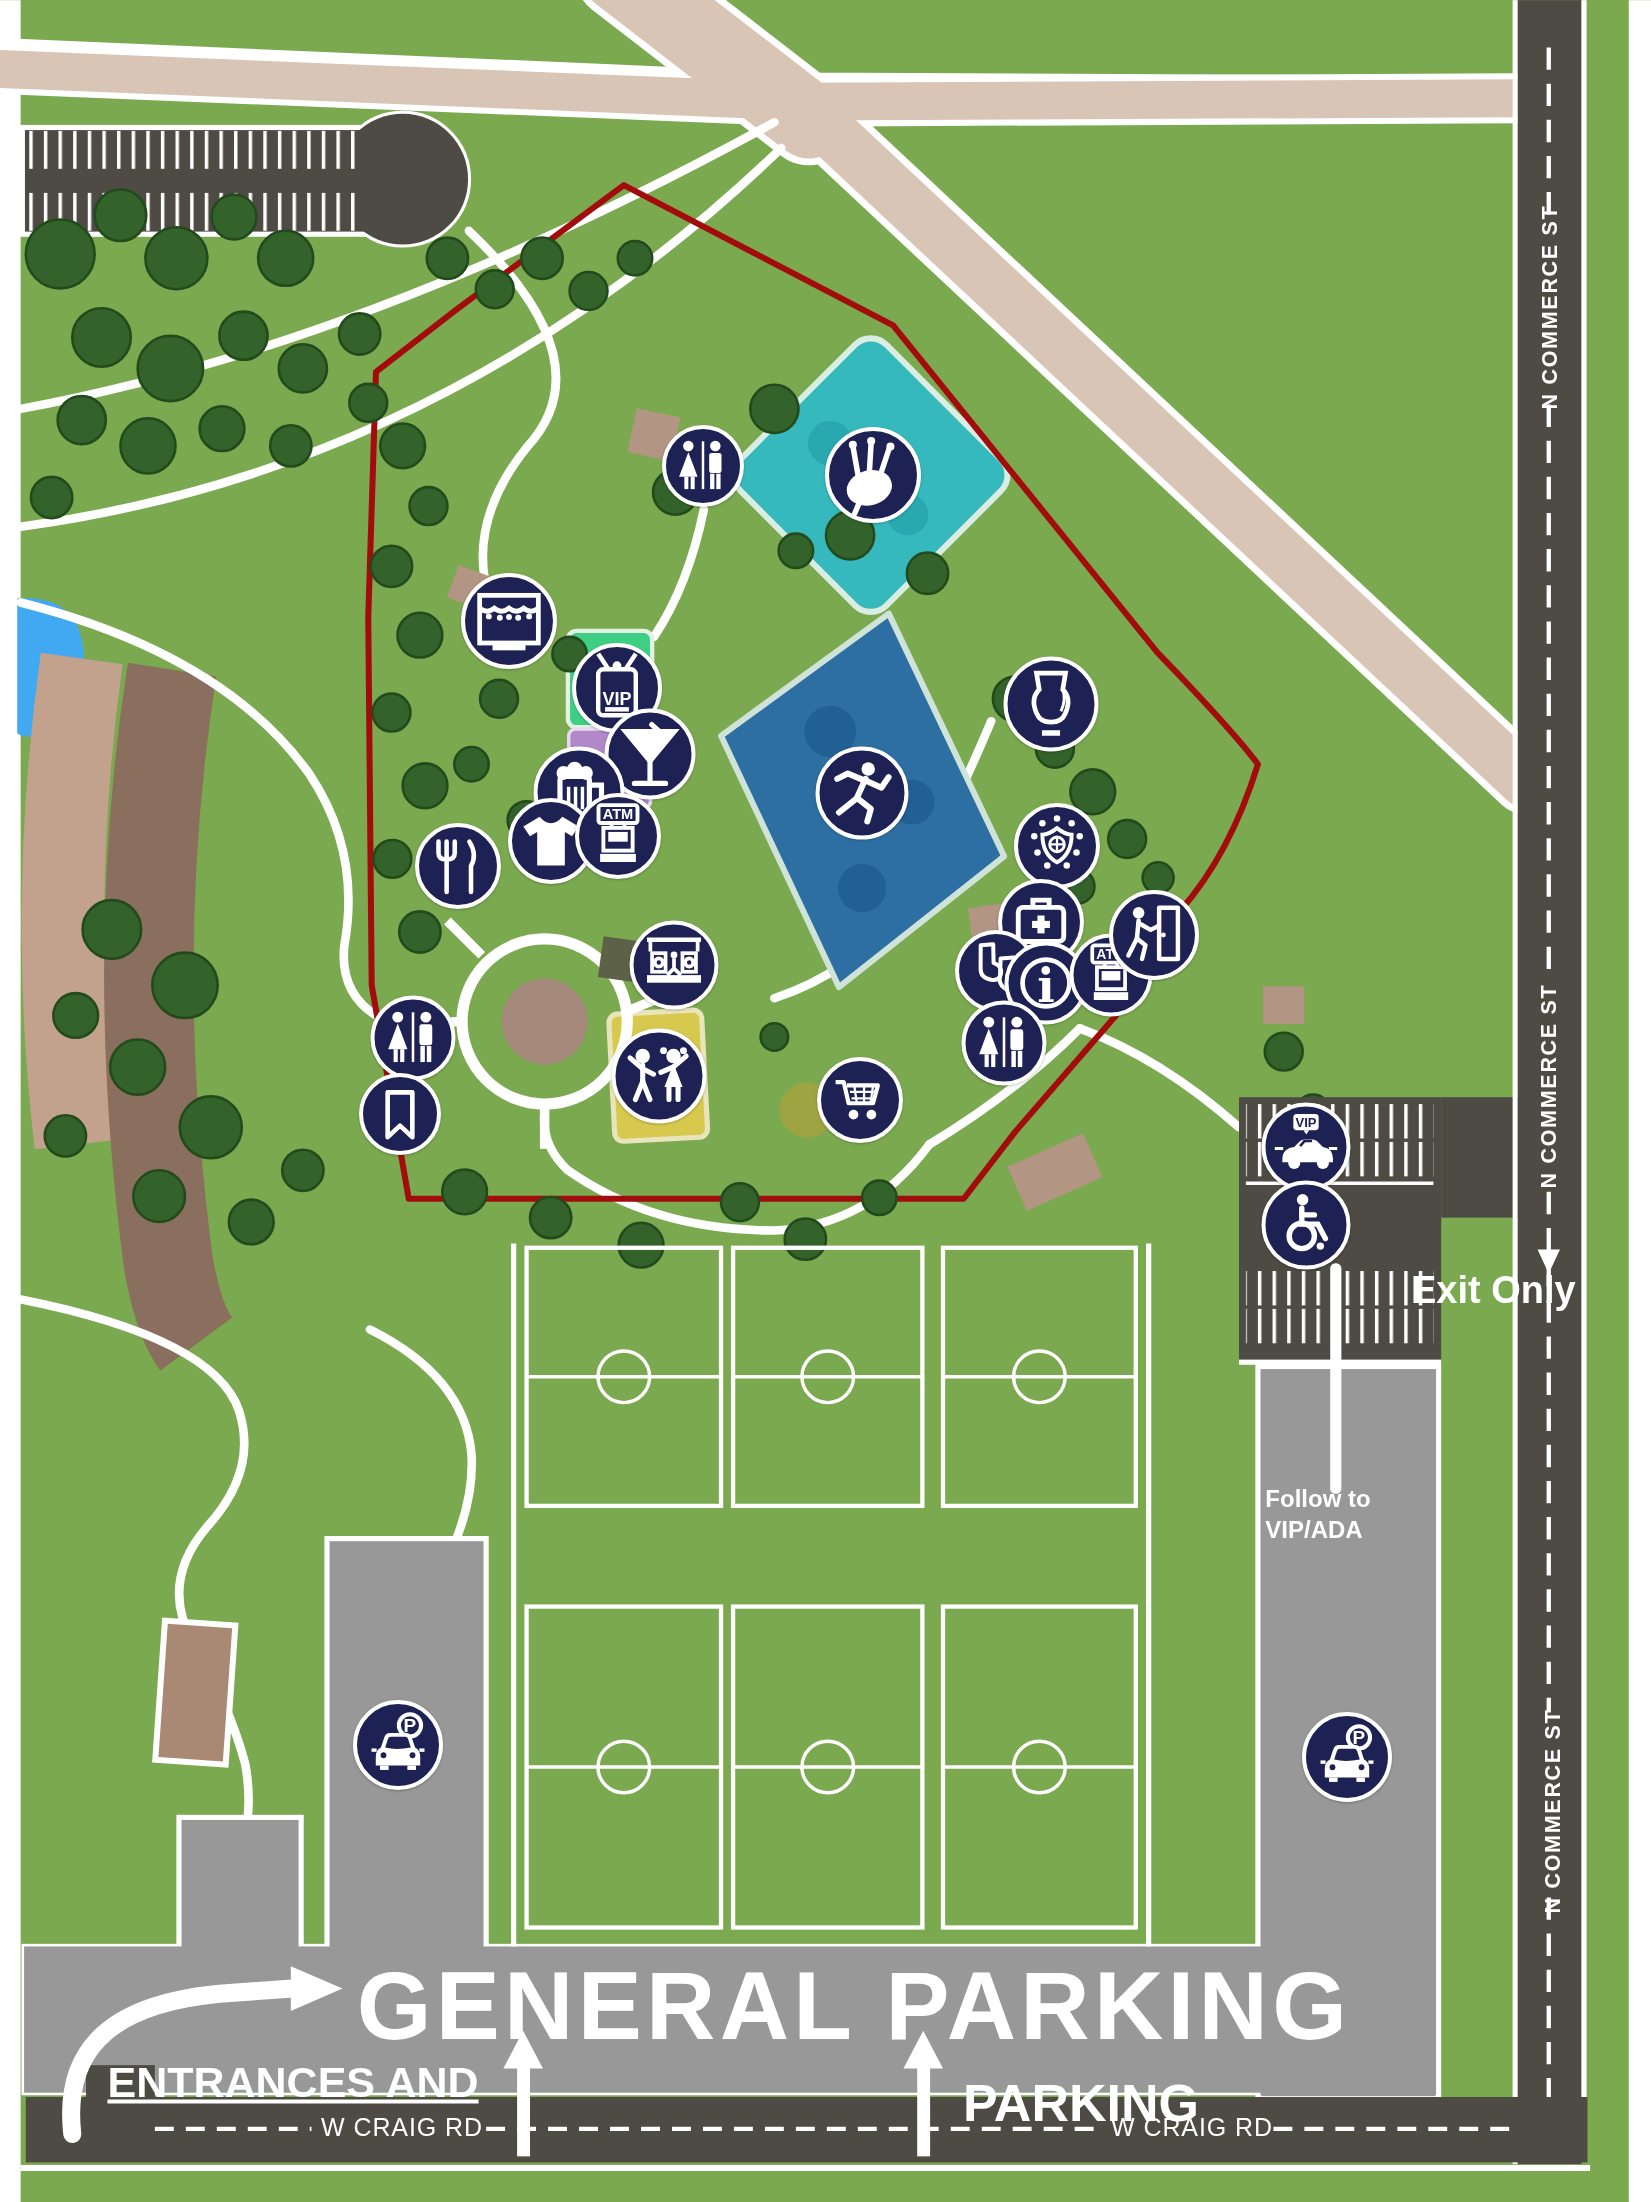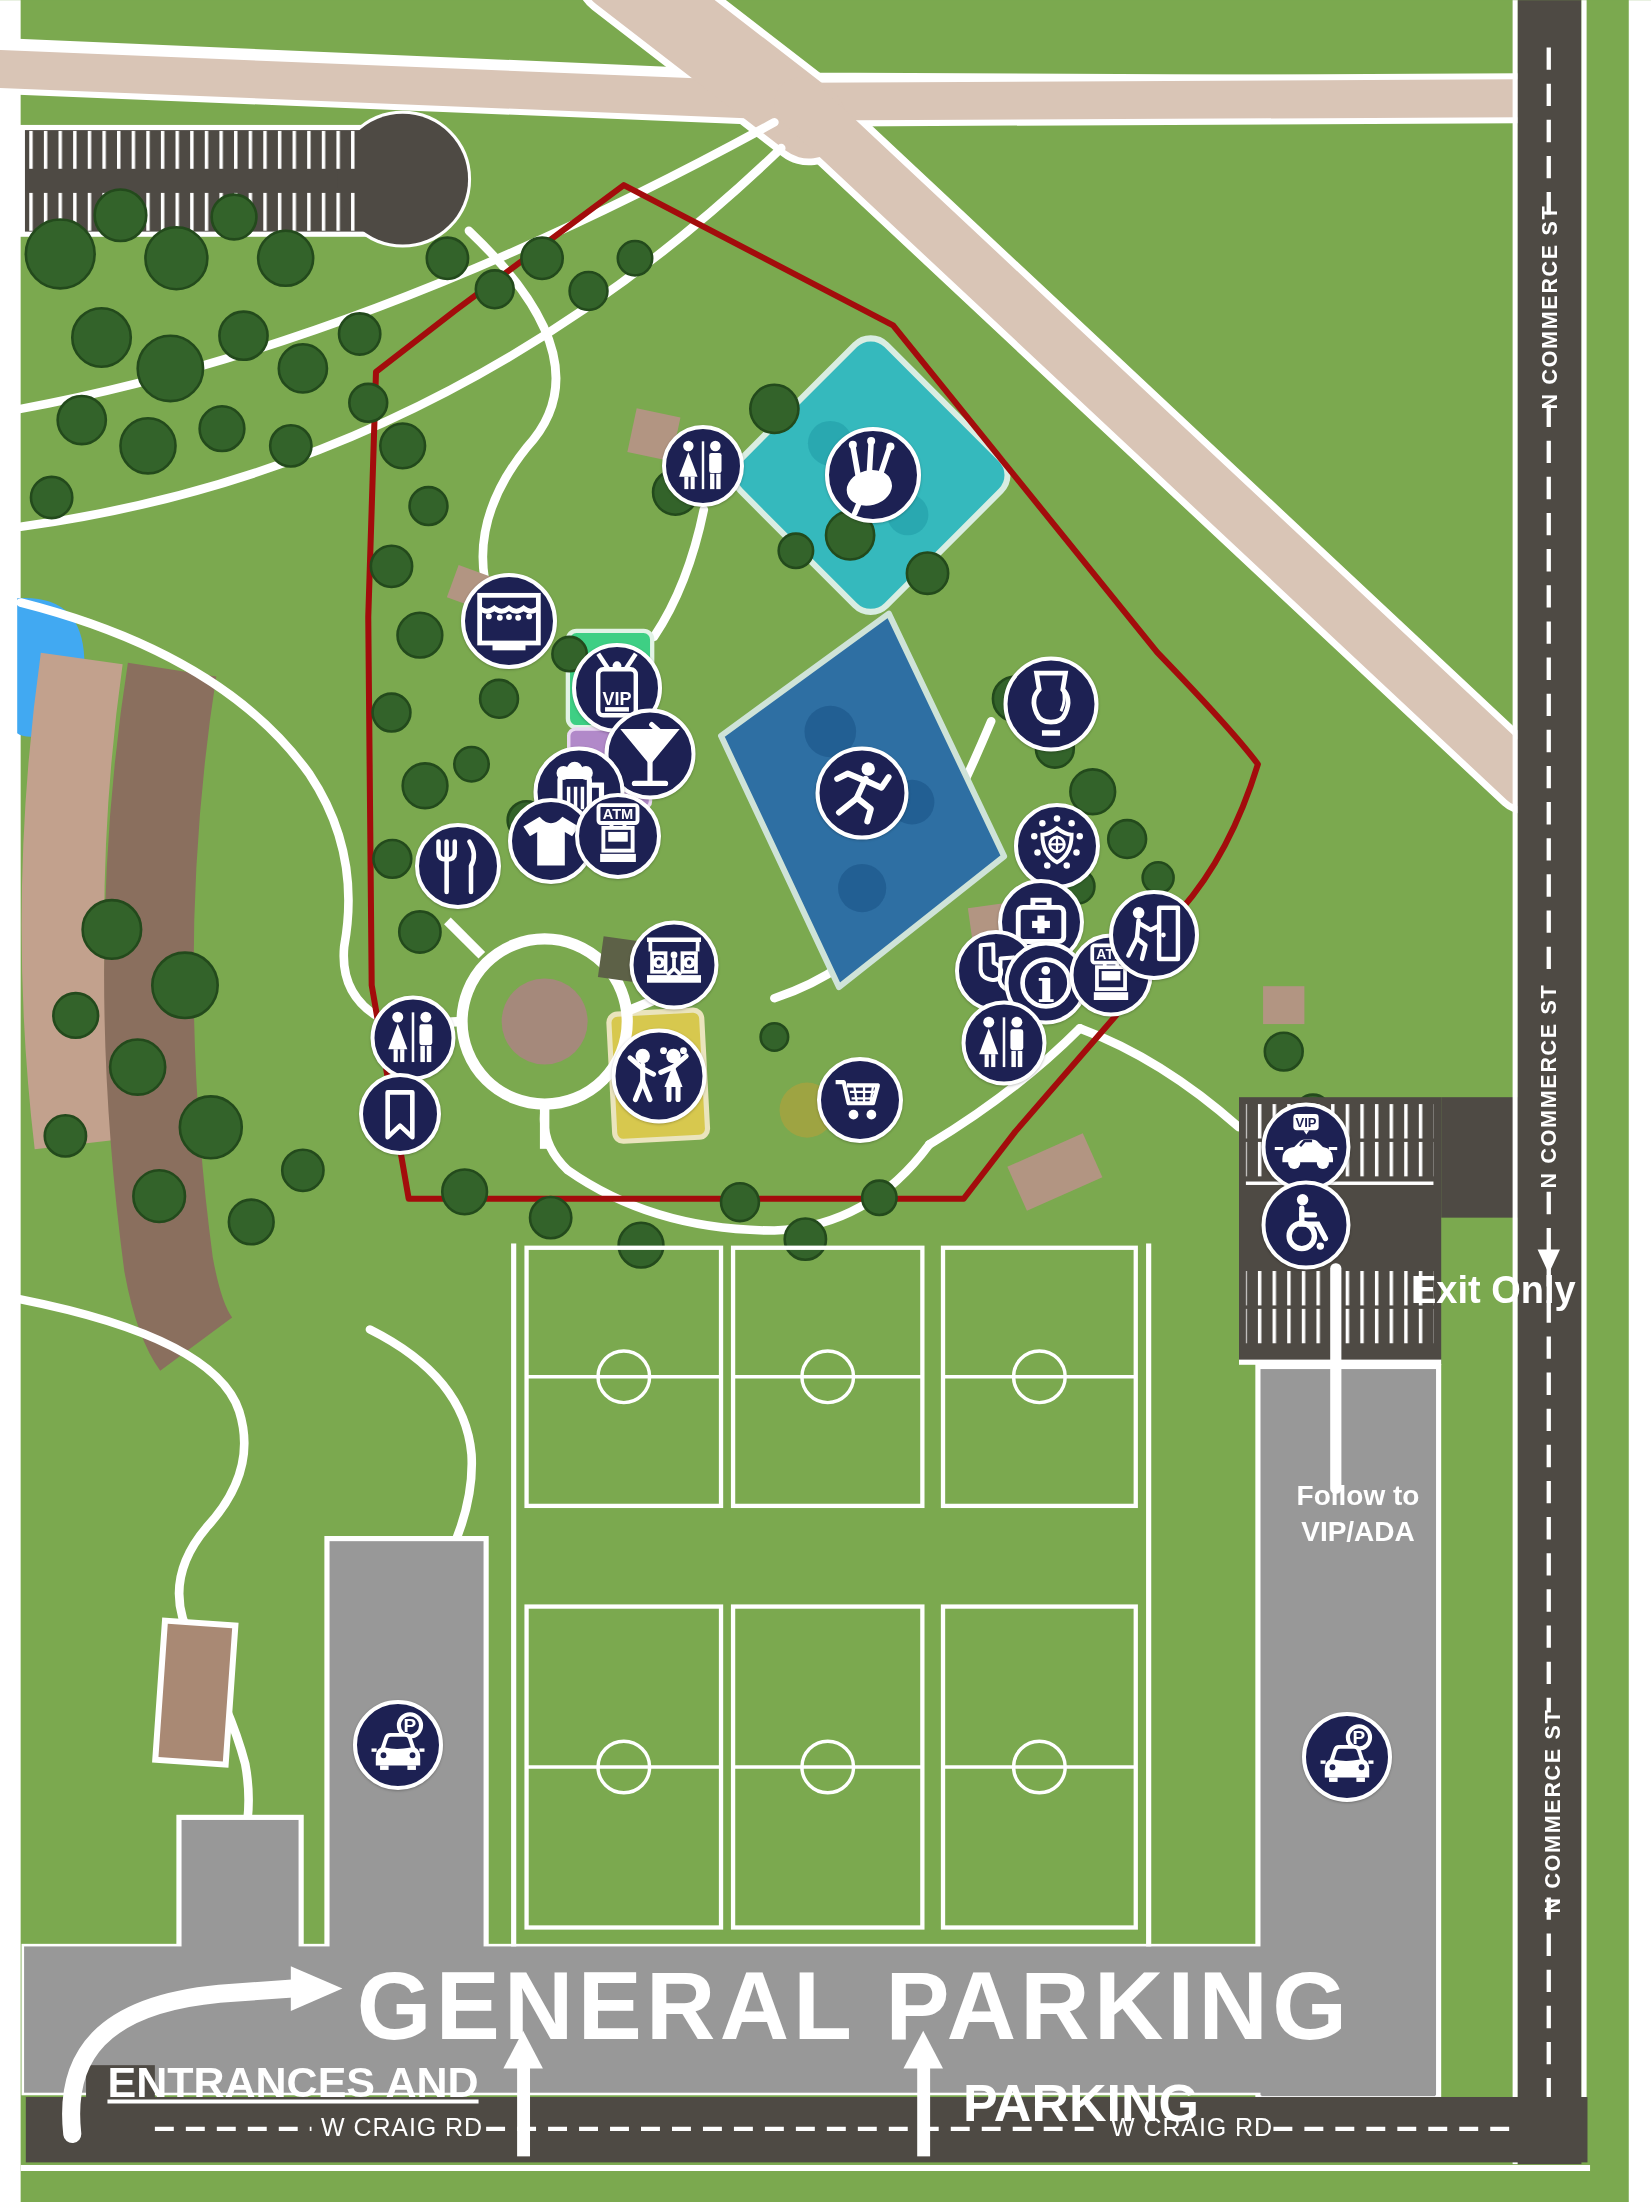--- a/index.html
+++ b/index.html
@@ -3,21 +3,21 @@
 <meta charset="utf-8">
 <style>
   html,body{margin:0;padding:0;background:#fff;}
   #stage{position:relative;width:1652px;height:2203px;overflow:hidden;
          background:var(--grass,#7ba94f);font-family:"Liberation Sans",sans-serif;}
   #map-svg{position:absolute;left:0;top:0;width:1652px;height:2203px;display:block;}
   .lbl{position:absolute;color:#fff;white-space:nowrap;transform:translate(-50%,-50%);z-index:30;}
   .commerce{font-weight:700;font-size:21.5px;letter-spacing:1.7px;transform:translate(-50%,-50%) rotate(-90deg);}
   .craig{font-weight:400;font-size:25px;letter-spacing:0.9px;}
   .exit-only{font-weight:700;font-size:38px;transform:none;}
-  .follow{font-weight:700;font-size:28px;text-align:center;line-height:1.3;margin-left:40px;}
+  .follow{font-weight:700;font-size:24px;text-align:left;line-height:1.3;}
   .general{font-family:Liberation Sans, sans-serif;font-weight:700;font-size:96px;letter-spacing:4.3px;}
   .entr{font-weight:700;font-size:43px;text-decoration:underline;}
   .parkword{font-weight:700;font-size:52px;}
   .micon{position:absolute;transform:translate(-50%,-50%);border-radius:50%;
          background:var(--navy,#1d2153);border:4.3px solid #fff;box-sizing:border-box;
          z-index:20;box-shadow:0 0.9px 2.6px rgba(0,0,0,.25);}
   .micon svg{position:absolute;left:0;top:0;width:100%;height:100%;}
   .icon-text{position:absolute;color:#fff;font-weight:700;transform:translate(-50%,-50%);
              font-family:"Liberation Sans",sans-serif;line-height:1;z-index:2;text-align:right;}
   .icon-text.serif{font-family:"DejaVu Serif",serif;}

